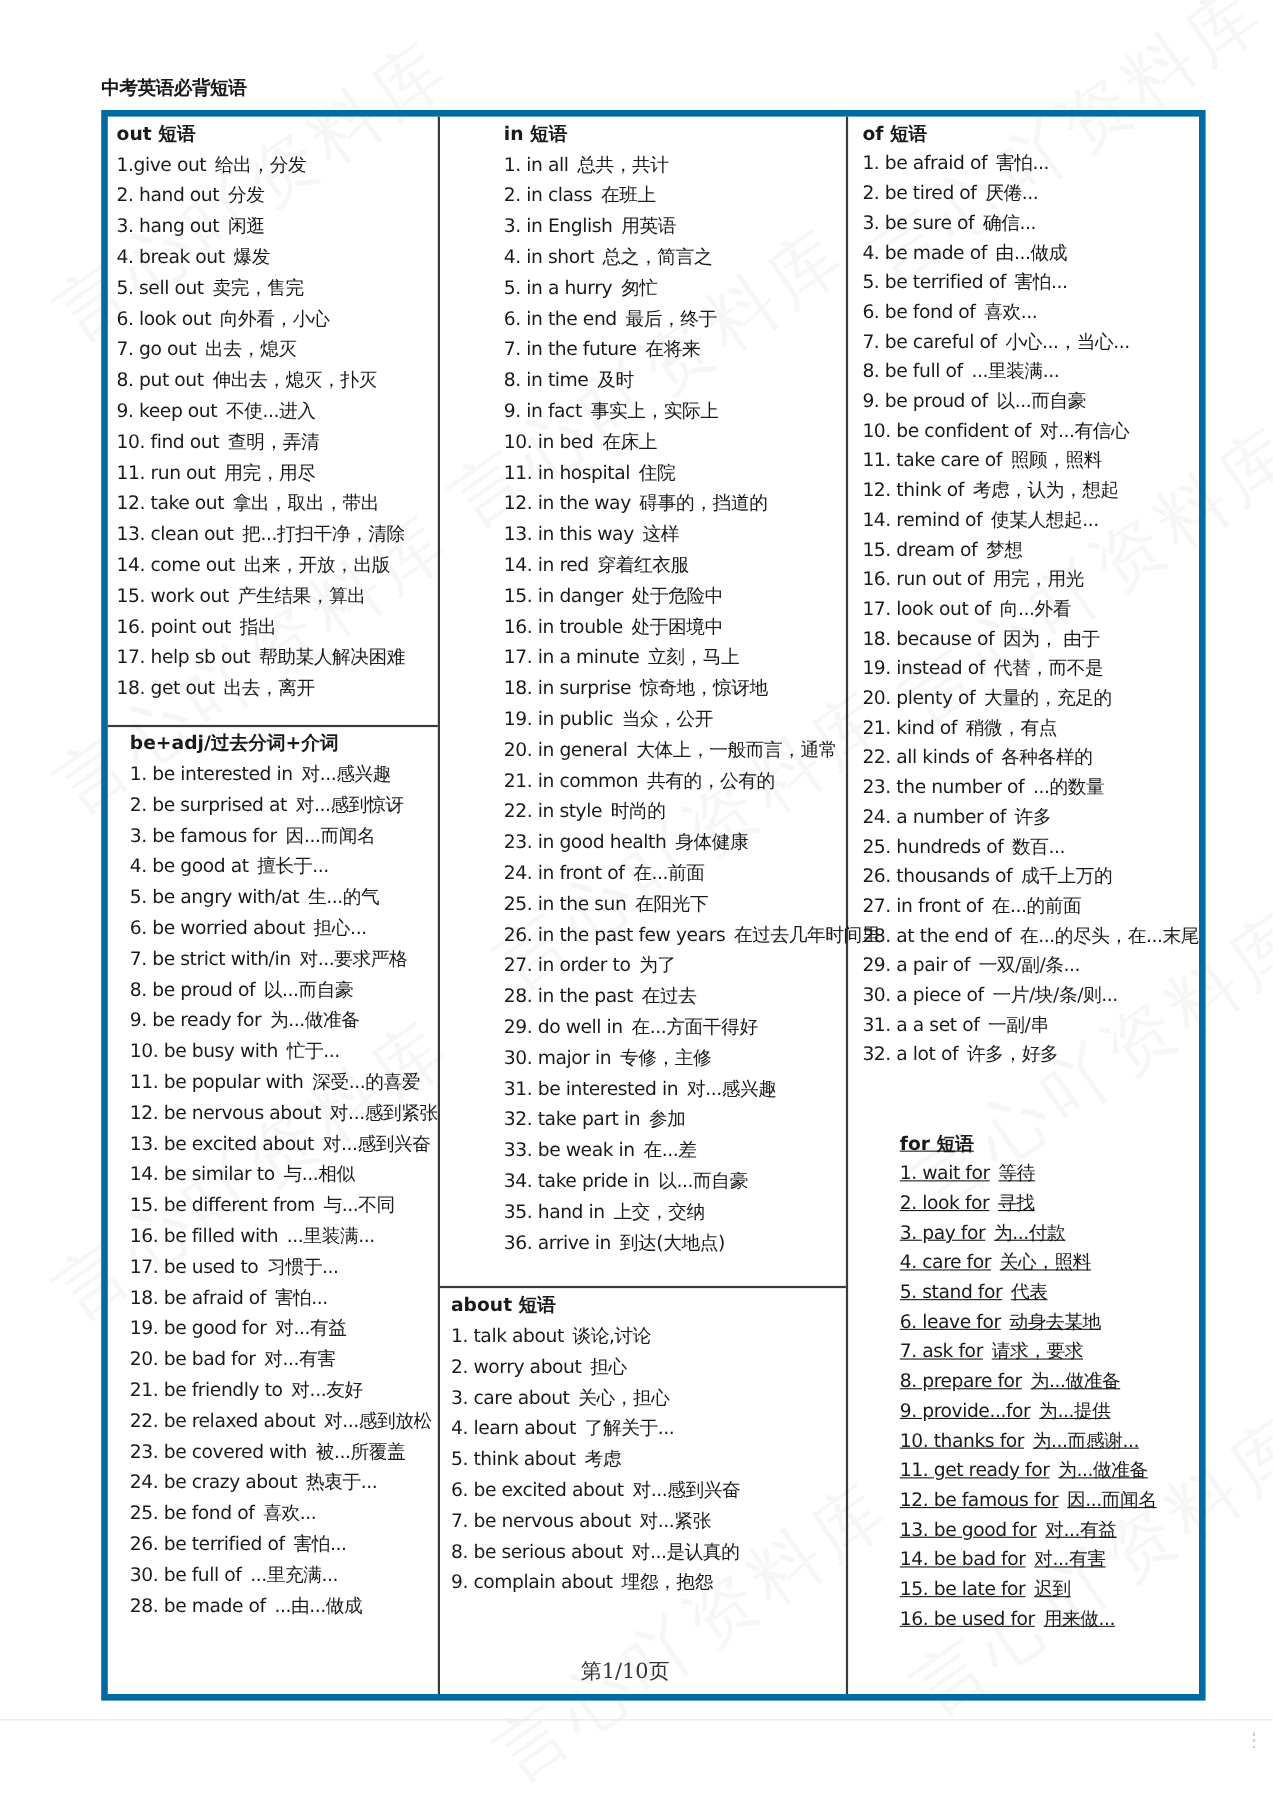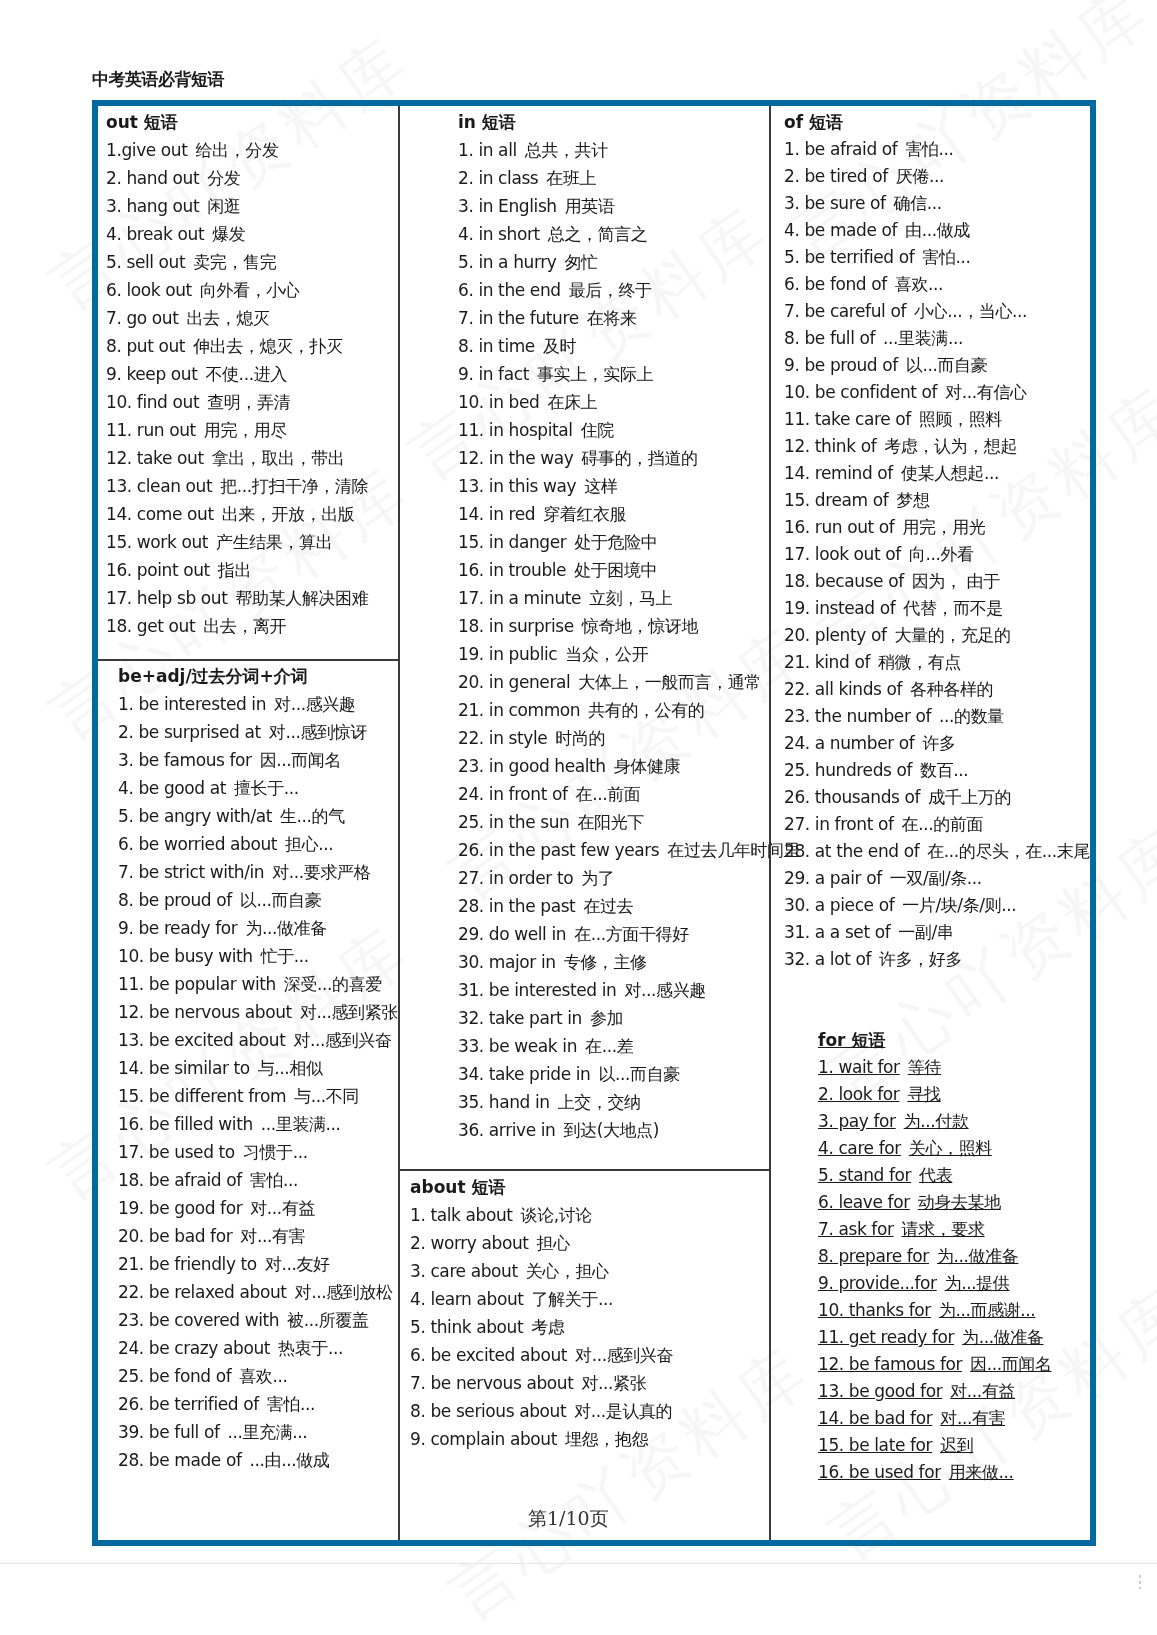--- a/index.html
+++ b/index.html
@@ -132,21 +132,21 @@
       <div class="item"><span class="en">17. be used to</span><span class="zh">习惯于...</span></div>
       <div class="item"><span class="en">18. be afraid of</span><span class="zh">害怕...</span></div>
       <div class="item"><span class="en">19. be good for</span><span class="zh">对...有益</span></div>
       <div class="item"><span class="en">20. be bad for</span><span class="zh">对...有害</span></div>
       <div class="item"><span class="en">21. be friendly to</span><span class="zh">对...友好</span></div>
       <div class="item"><span class="en">22. be relaxed about</span><span class="zh">对...感到放松</span></div>
       <div class="item"><span class="en">23. be covered with</span><span class="zh">被...所覆盖</span></div>
       <div class="item"><span class="en">24. be crazy about</span><span class="zh">热衷于...</span></div>
       <div class="item"><span class="en">25. be fond of</span><span class="zh">喜欢...</span></div>
       <div class="item"><span class="en">26. be terrified of</span><span class="zh">害怕...</span></div>
-      <div class="item"><span class="en">39. be full of</span><span class="zh">...里充满...</span></div>
+      <div class="item"><span class="en">30. be full of</span><span class="zh">...里充满...</span></div>
       <div class="item"><span class="en">28. be made of</span><span class="zh">...由...做成</span></div>
     </div>
 
   <div class="section col2" style="left:312px; top:2px;margin-left:48px;">
       <div class="section-head">in  短语</div>
       <div class="item"><span class="en">1. in all</span><span class="zh">总共，共计</span></div>
       <div class="item"><span class="en">2. in class</span><span class="zh">在班上</span></div>
       <div class="item"><span class="en">3. in English</span><span class="zh">用英语</span></div>
       <div class="item"><span class="en">4. in short</span><span class="zh">总之，简言之</span></div>
       <div class="item"><span class="en">5. in a hurry</span><span class="zh">匆忙</span></div>

